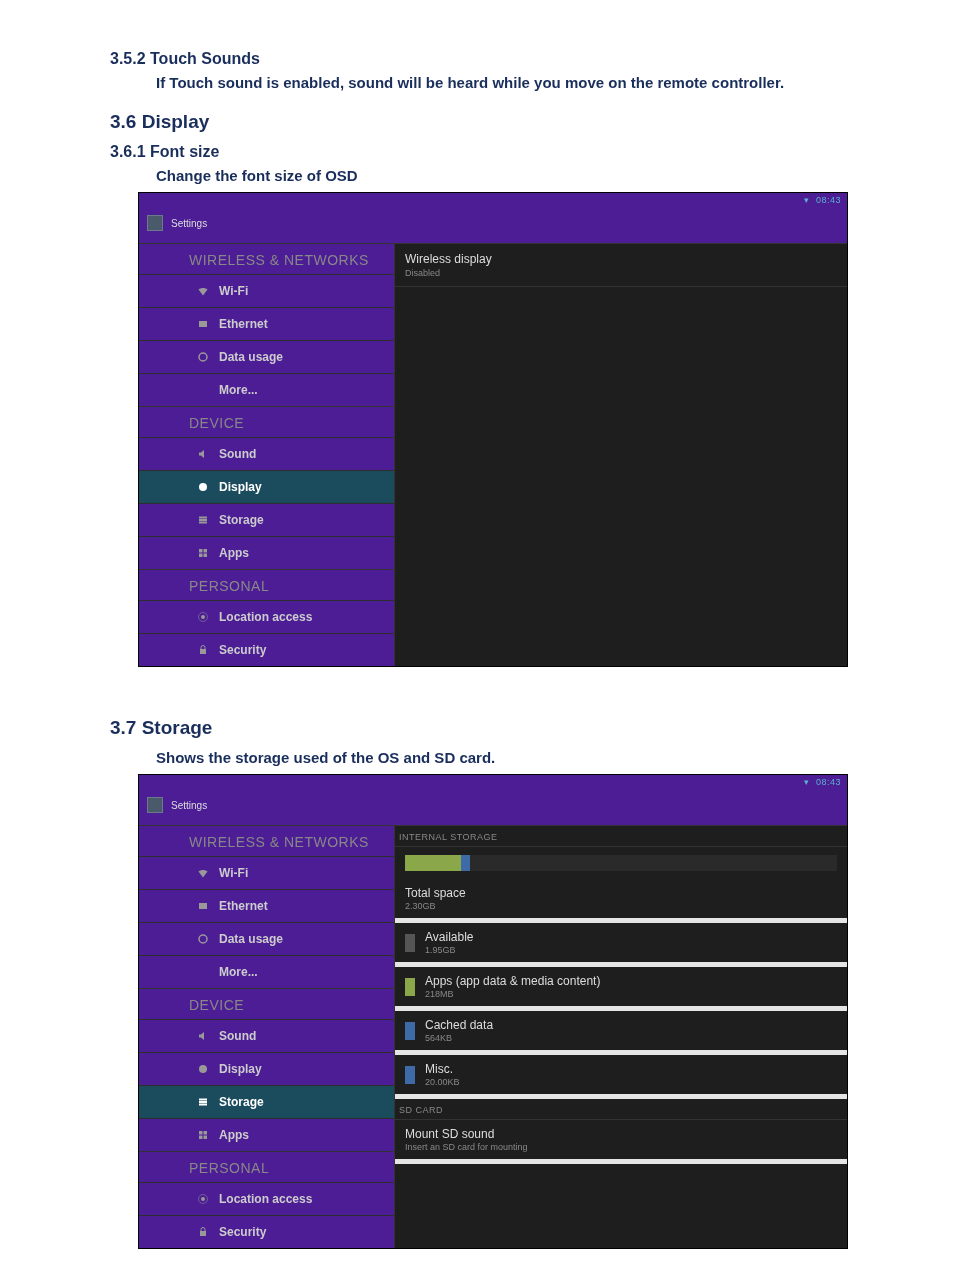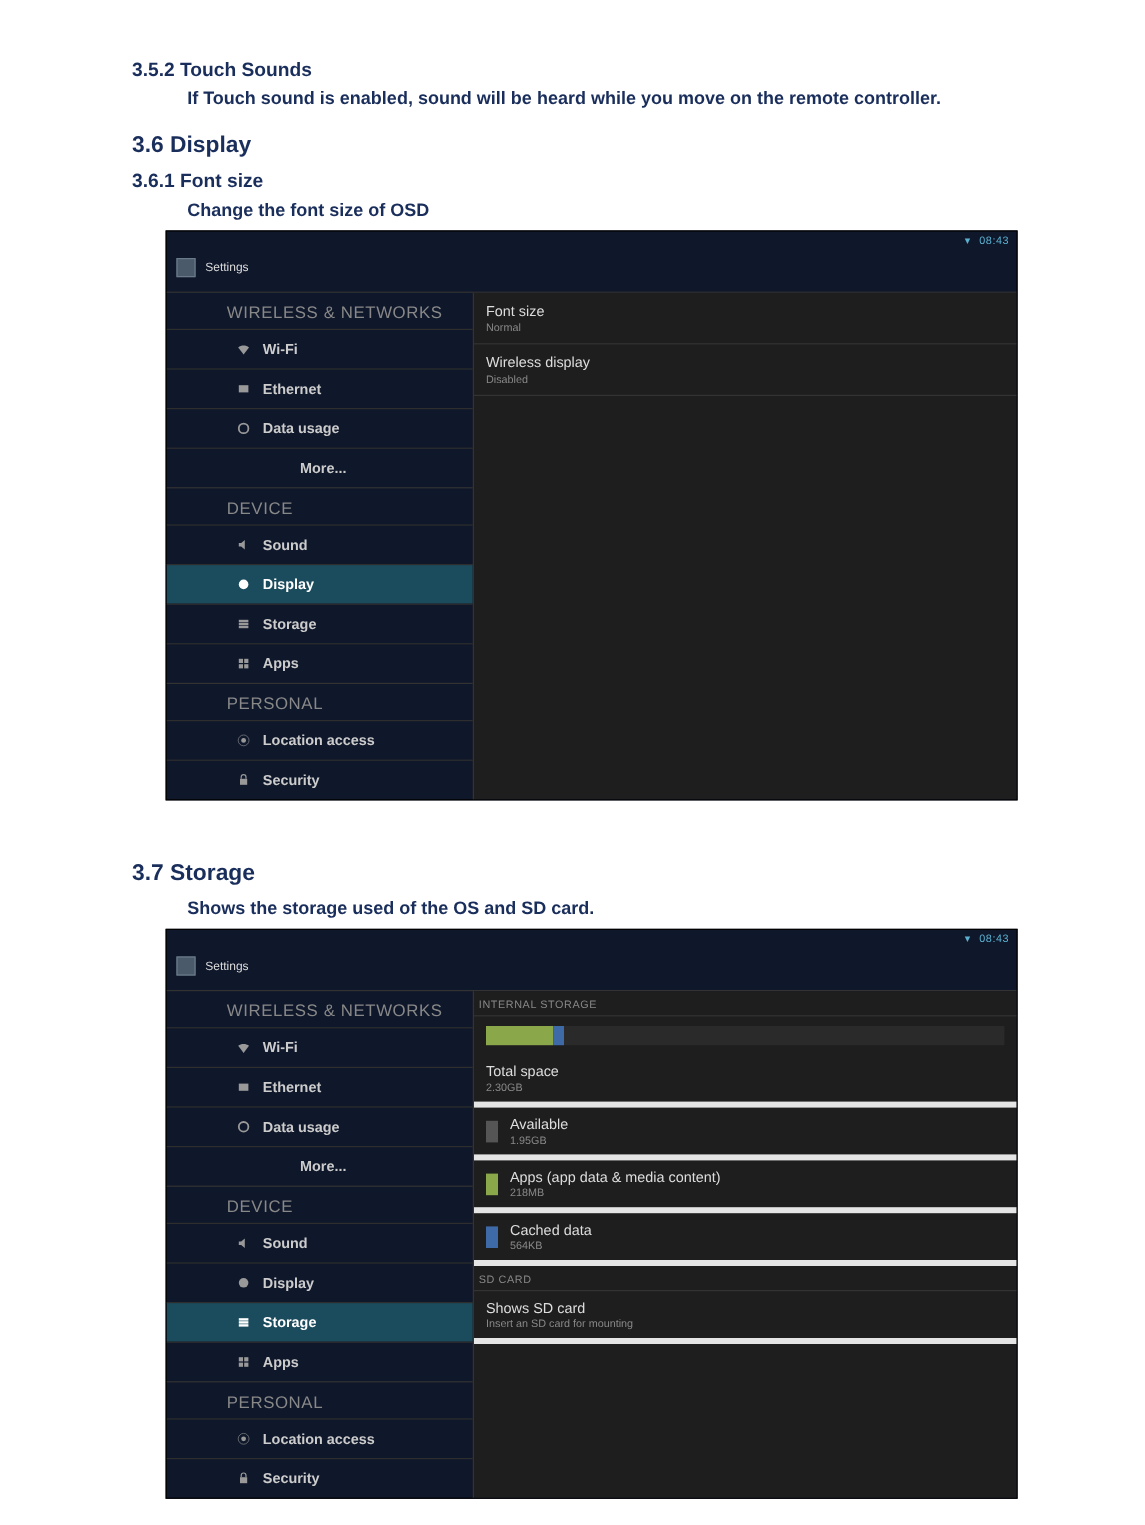--- a/index.html
+++ b/index.html
@@ -27,21 +27,21 @@
   .doc-body {
     color: #1a2e5c;
     font-weight: bold;
     font-size: 15px;
     margin-left: 96px;
     margin-bottom: 6px;
   }
   .screenshot {
     margin: 8px 0 50px 78px;
     width: 710px;
-    background: #0f172a;
+    background: #4c1d95;
     color: #d0d0d0;
     font-size: 11px;
     position: relative;
     border: 1px solid #000;
   }
   .status-bar {
     height: 16px;
     text-align: right;
     color: #5bb0d0;
     font-size: 9px;
@@ -96,21 +96,21 @@
   .sidebar-item.selected {
     background: #1b4c5e;
     color: #fff;
   }
   .sidebar-item .icon {
     width: 12px; height: 12px;
     display: inline-flex;
     align-items: center;
     justify-content: center;
   }
-  .sidebar-item.sub { padding-left: 111px; }
+  .sidebar-item.sub { padding-left: 80px; }
   .detail-item {
     padding: 8px 0 8px 10px;
     border-bottom: 1px solid #333;
     cursor: pointer;
   }
   .detail-item .label { color: #ddd; font-size: 12px; }
   .detail-item .sub { color: #888; font-size: 9px; margin-top: 2px; }
   .detail-cat {
     color: #888;
     font-size: 9px;
@@ -253,24 +253,20 @@
             <svg viewBox="0 0 24 24" fill="#999">
               <rect x="6" y="10" width="12" height="10"></rect>
               <path d="M8 10V7a4 4 0 018 0v3" fill="none" stroke="#999" stroke-width="2"></path>
             </svg>
           </span>
         <span>Security</span>
       </div>
     </div>
     <div class="content">
       <div class="detail-item">
-        <div class="label">Font size</div>
-        <div class="sub">Normal</div>
-      </div>
-      <div class="detail-item">
         <div class="label">Wireless display</div>
         <div class="sub">Disabled</div>
       </div>
     </div>
   </div>
 </div>
 
 <div class="doc-h2">3.7 Storage</div>
 <div class="doc-body">Shows the storage used of the OS and SD card.</div>
 
@@ -397,24 +393,31 @@
           <div class="sub">218MB</div>
         </div>
       </div>
       <div class="storage-row">
         <div class="swatch" style="background:#3f6aa8"></div>
         <div class="txt">
           <div class="label">Cached data</div>
           <div class="sub">564KB</div>
         </div>
       </div>
+      <div class="storage-row">
+        <div class="swatch" style="background:#3f6aa8"></div>
+        <div class="txt">
+          <div class="label">Misc.</div>
+          <div class="sub">20.00KB</div>
+        </div>
+      </div>
       <div class="detail-cat">SD CARD</div>
       <div class="storage-row disabled-row">
         <div class="txt">
-          <div class="label">Shows SD card</div>
+          <div class="label">Mount SD sound</div>
           <div class="sub">Insert an SD card for mounting</div>
         </div>
       </div>
     </div>
   </div>
 </div>
 
 <div class="page-num">8</div>
 
 </body></html>

